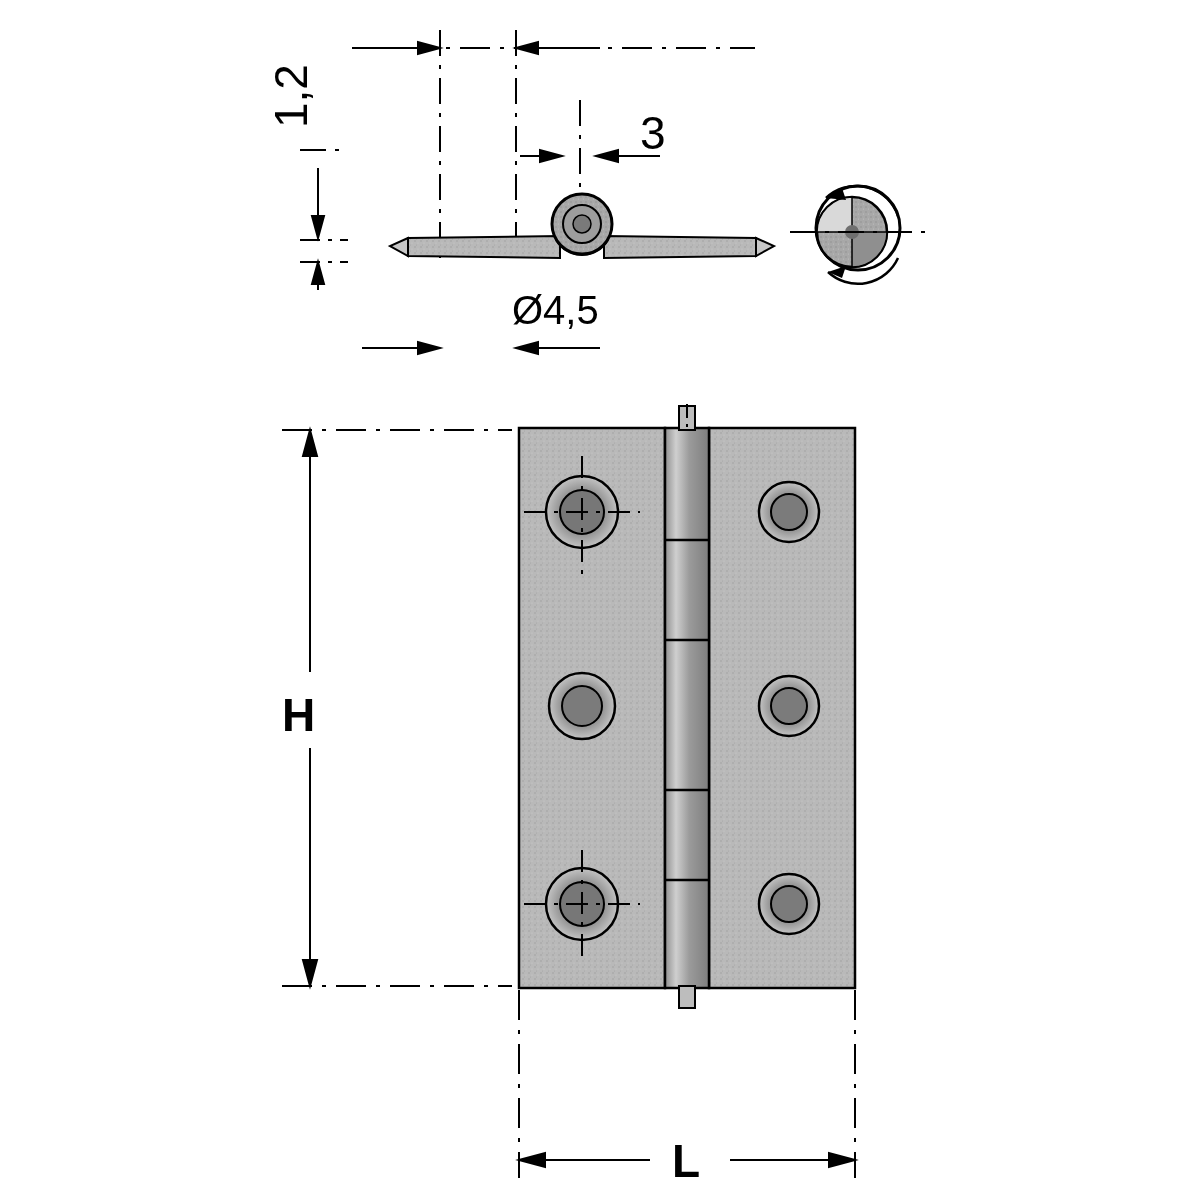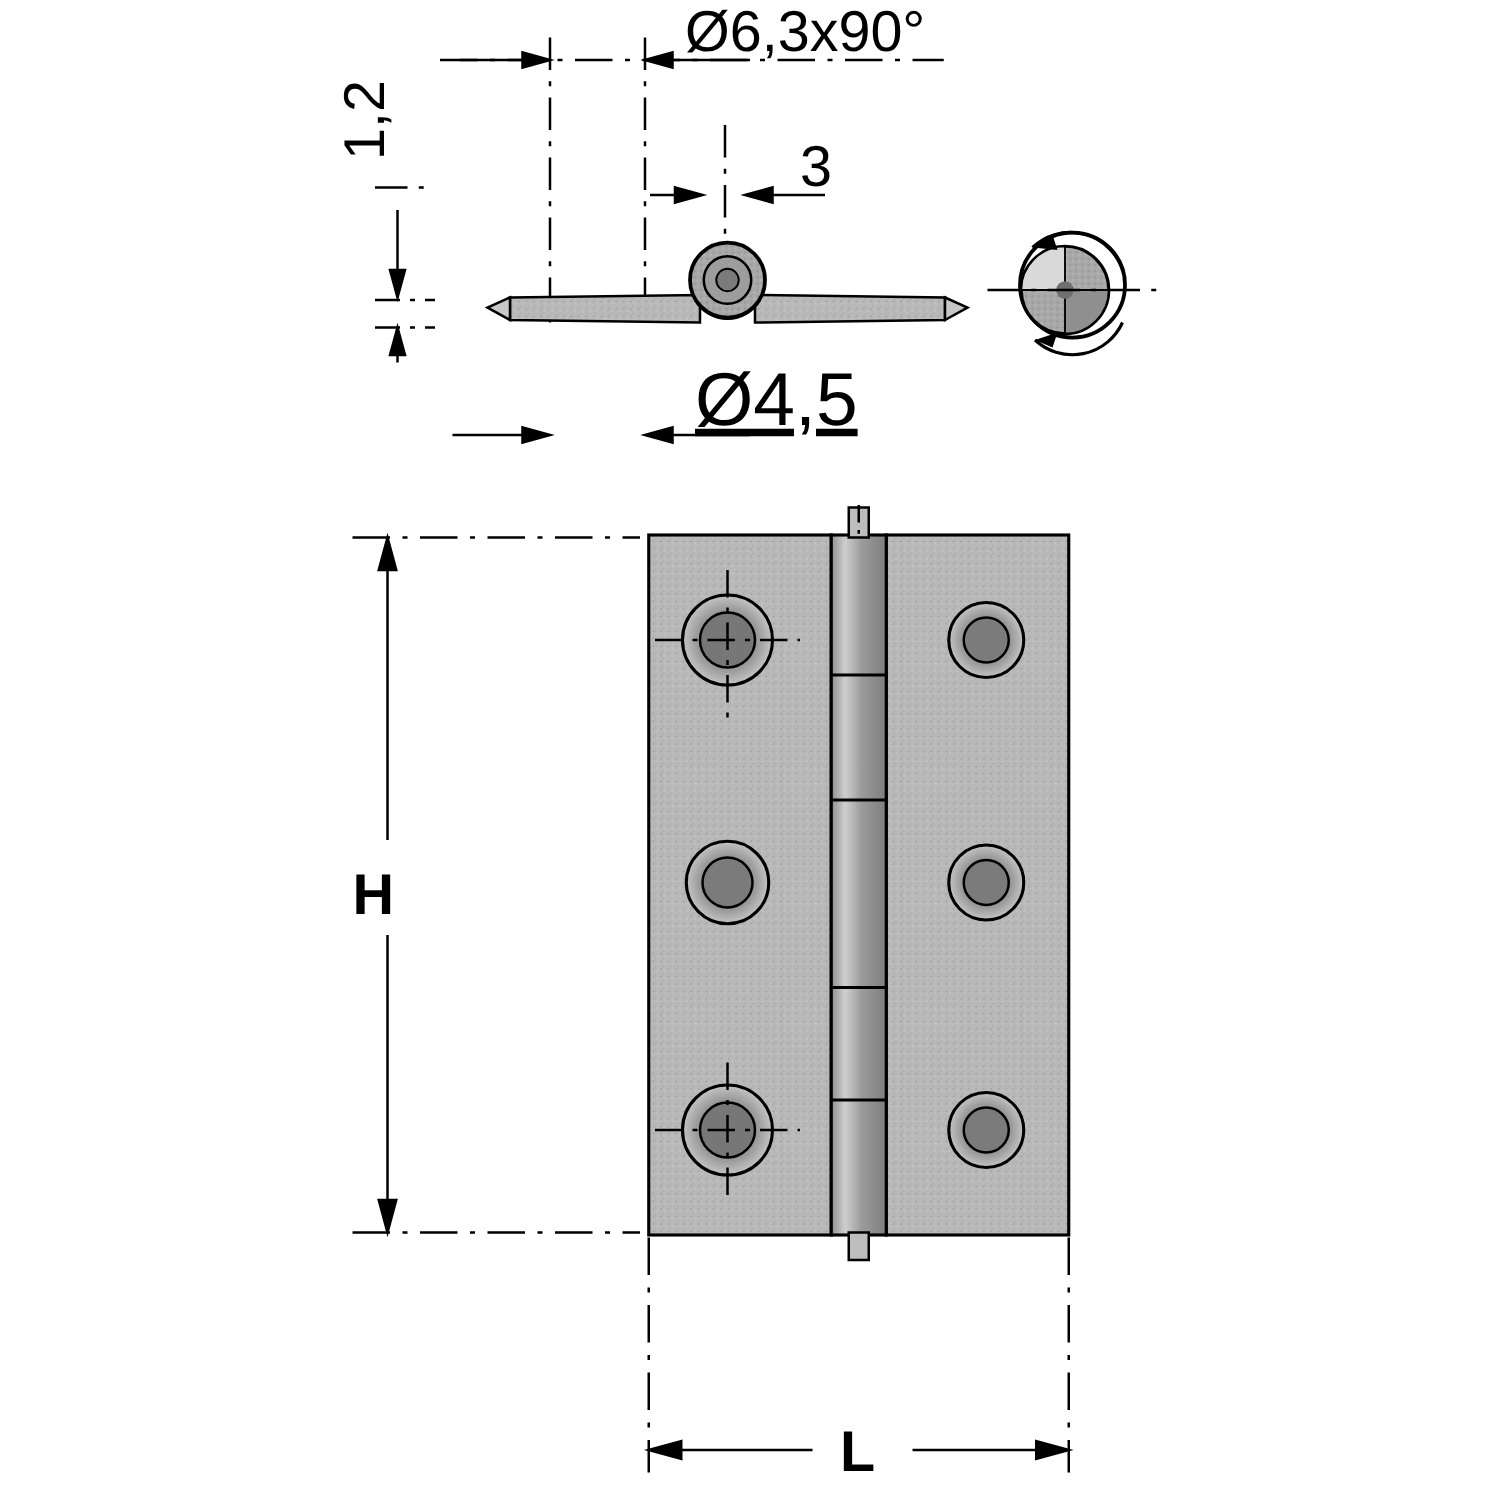--- a/index.html
+++ b/index.html
@@ -28,21 +28,21 @@
   }
   .dimtext {
     position: absolute;
     font-family: "Liberation Sans", sans-serif;
     color: #000000;
     white-space: nowrap;
     line-height: 1;
   }
   .t-dia63 { left: 548px; top: 2px; font-size: 46px; }
   .t-three { left: 640px; top: 110px; font-size: 46px; }
-  .t-dia45 { left: 556px; top: 290px; font-size: 60px; text-decoration: underline; }
+  .t-dia45 { left: 512px; top: 290px; font-size: 40px; }
   .t-12    { left: 268px; top: 128px; font-size: 46px; transform: rotate(-90deg); transform-origin: left top; }
   .t-H     { left: 282px; top: 692px; font-size: 46px; font-weight: bold; }
   .t-L     { left: 672px; top: 1138px; font-size: 46px; font-weight: bold; }
 </style>
 </head>
 <body>
 
 <div id="drawing">
 
   <svg class="canvas" viewBox="0 0 1200 1200">
@@ -196,20 +196,19 @@
         <line x1="519" y1="990" x2="519" y2="1178" stroke-dasharray="30 10 4 10"></line>
         <line x1="855" y1="990" x2="855" y2="1178" stroke-dasharray="30 10 4 10"></line>
         <line x1="521" y1="1160" x2="650" y2="1160"></line>
         <line x1="730" y1="1160" x2="853" y2="1160"></line>
         <polygon points="519,1160 545,1153 545,1167" fill="#000000"></polygon>
         <polygon points="855,1160 829,1153 829,1167" fill="#000000"></polygon>
       </g>
     </g>
   </svg>
 
-  <div class="dimtext t-dia63">Ø6,3x90°</div>
   <div class="dimtext t-three">3</div>
   <div class="dimtext t-dia45">Ø4,5</div>
   <div class="dimtext t-12">1,2</div>
   <div class="dimtext t-H">H</div>
   <div class="dimtext t-L">L</div>
 
 </div>
 
 </body></html>

